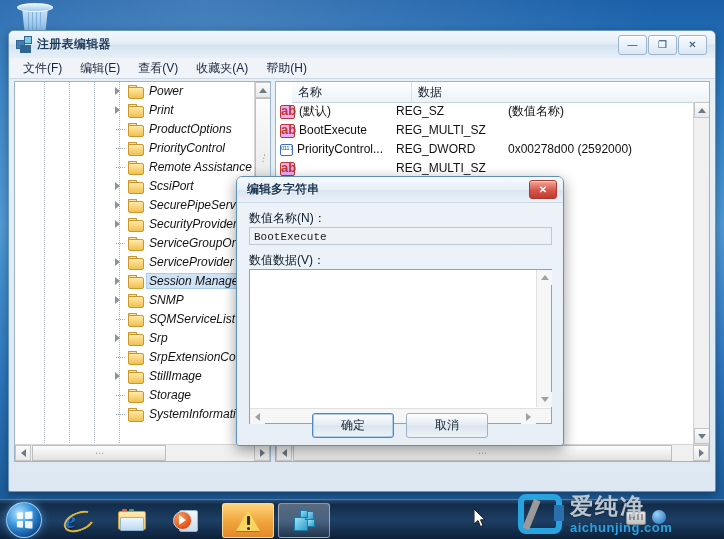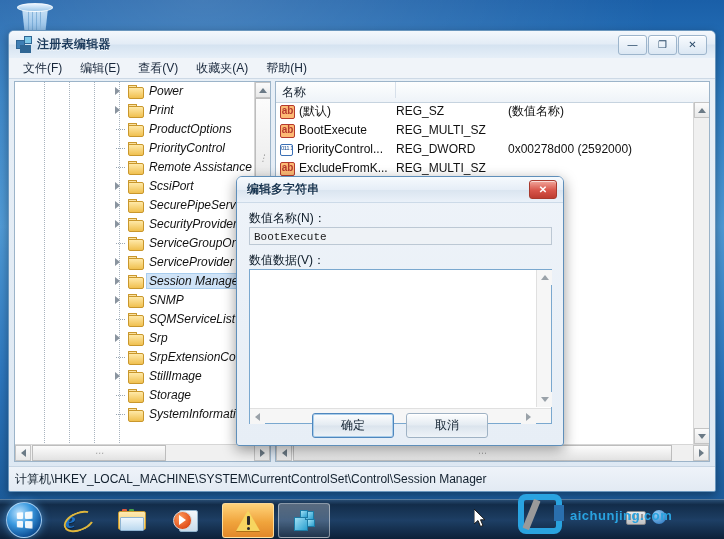--- a/index.html
+++ b/index.html
@@ -142,41 +142,41 @@
   }
   .folder .ft{
     position:absolute; left:0; top:0px; width:7px; height:3px;
     background:linear-gradient(180deg,#ffeab0,#e8bb51);
     border:1px solid #c9972c; border-bottom:none; border-radius:1px 1px 0 0;
   }
   .tlabel{ margin-left:20px; padding:0 2px; }
 
   
   #list-header{
-    position:absolute; left:0; right:0; top:0; height:20px;
+    position:absolute; left:16px; right:0; top:0; height:20px;
     background:linear-gradient(180deg,#fdfefe,#eef3f8);
     border-bottom:1px solid #c6d3df;
-    display:flex; font-size:12px; color:#14202e;flex-direction:column;
+    display:flex; font-size:12px; color:#14202e;
   }
   #list-header > div{
     padding:2px 6px; box-sizing:border-box; border-right:1px solid #d7e0ea;
     white-space:nowrap; overflow:hidden;
   }
   .col-name{width:120px;}
   .col-type{width:112px;}
   .col-data{flex:1; border-right:none !important;}
   #list-rows{position:absolute; left:0; right:0; top:20px; bottom:17px; overflow:hidden;}
   .lrow{height:19px; line-height:19px; display:flex; font-size:12px; color:#111; white-space:nowrap;}
   .lrow .c-name{width:120px; display:flex; align-items:center; gap:4px; padding-left:4px; box-sizing:border-box; overflow:hidden;}
   .lrow .c-type{width:112px; box-sizing:border-box; overflow:hidden;}
   .lrow .c-data{flex:1; box-sizing:border-box; overflow:hidden;}
   .vicon{ width:13px; height:12px; flex:0 0 13px; position:relative; }
   .vicon.ab{
-    background:#fdba74; border:1px solid #b63a2e; border-radius:2px;
-    font-size:10px; color:#b63a2e; font-weight:bold; line-height:10px; text-align:center;
+    background:#f0abfc; border:1px solid #b63a2e; border-radius:2px;
+    font-size:13px; color:#b63a2e; font-weight:bold; line-height:10px; text-align:center;
     font-family:"Liberation Sans", sans-serif;
   }
   .vicon.bin{
     background:#fff; border:1px solid #3a6fb5; border-radius:2px;
     font-size:6px; color:#1c4f93; line-height:5px; text-align:center; letter-spacing:-.5px;
     overflow:hidden; padding-top:1px; box-sizing:border-box;
   }
 
   
   .vscroll{
@@ -551,21 +551,20 @@
                 <span class="vicon bin">011
 110</span>
                 <span>PriorityControl...</span>
               </div>
               <div class="c-type">REG_DWORD</div>
               <div class="c-data">0x00278d00 (2592000)</div>
             </div>
             <div class="lrow">
               <div class="c-name">
                 <span class="vicon ab">ab</span>
-                <span>ExcludeFromK...</span>
               </div>
               <div class="c-type">REG_MULTI_SZ</div>
               <div class="c-data"></div>
             </div>
             <div class="lrow">
               <div class="c-name">
                 <span></span>
               </div>
               <div class="c-type"></div>
               <div class="c-data">)</div>
@@ -649,21 +648,20 @@
             <div class="sb-arrow left"></div>
           </div>
           <div class="sb-thumb" style="left:17px;top:0;width:379px;height:16px;">⋯</div>
           <div class="sb-btn" style="right:0;top:0;width:16px;height:16px;">
             <div class="sb-arrow right"></div>
           </div>
         </div>
       </div>
     </div>
 
-    <div id="statusbar">计算机\HKEY_LOCAL_MACHINE\SYSTEM\CurrentControlSet\Control\Session Manager</div>
   </div>
 
   <div id="edit-dialog">
     <div id="dlg-titlebar">
       <div id="dlg-title">编辑多字符串</div>
       <div id="dlg-close">✕</div>
     </div>
 
     <div class="dlg-label" id="lbl-name">数值名称(N)：</div>
     <div id="name-input">BootExecute</div>
@@ -761,16 +759,17 @@
     </svg>
   </div>
 
   <div id="watermark">
     <div id="wm-mark">
       <div class="outer"></div>
       <div class="gap"></div>
       <div class="slash"></div>
     </div>
     <div id="wm-text">
+      <div id="wm-cn">爱纯净</div>
       <div id="wm-en">aichunjing.com</div>
     </div>
   </div>
 </div>
 
 </body></html>

